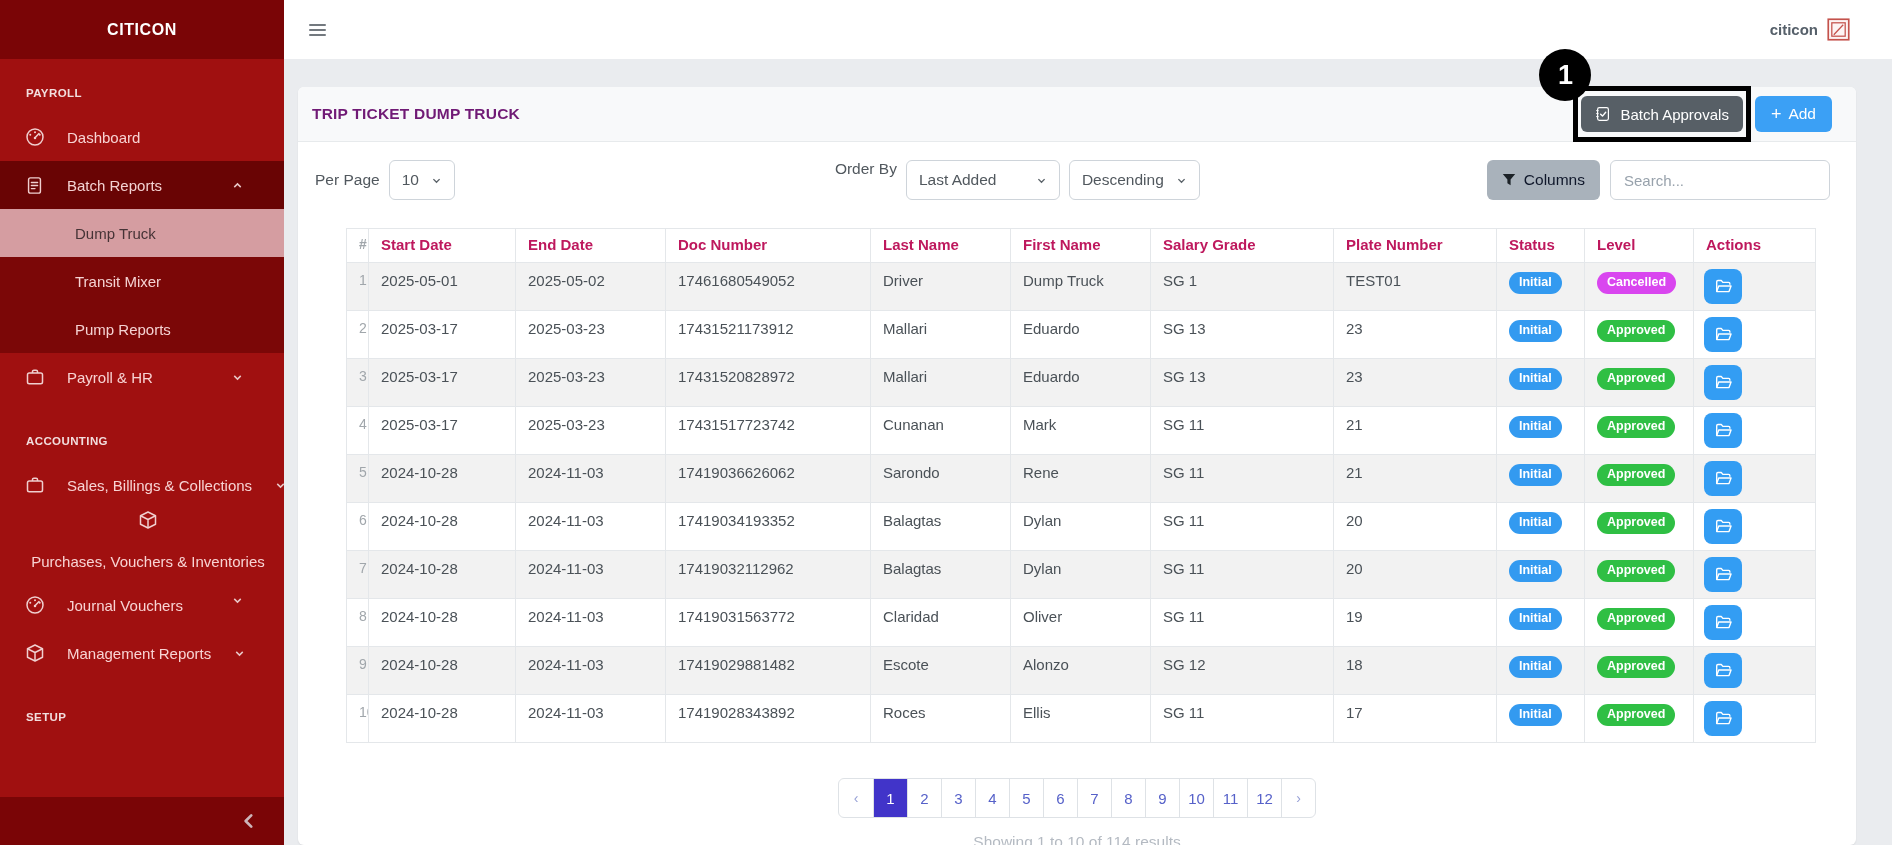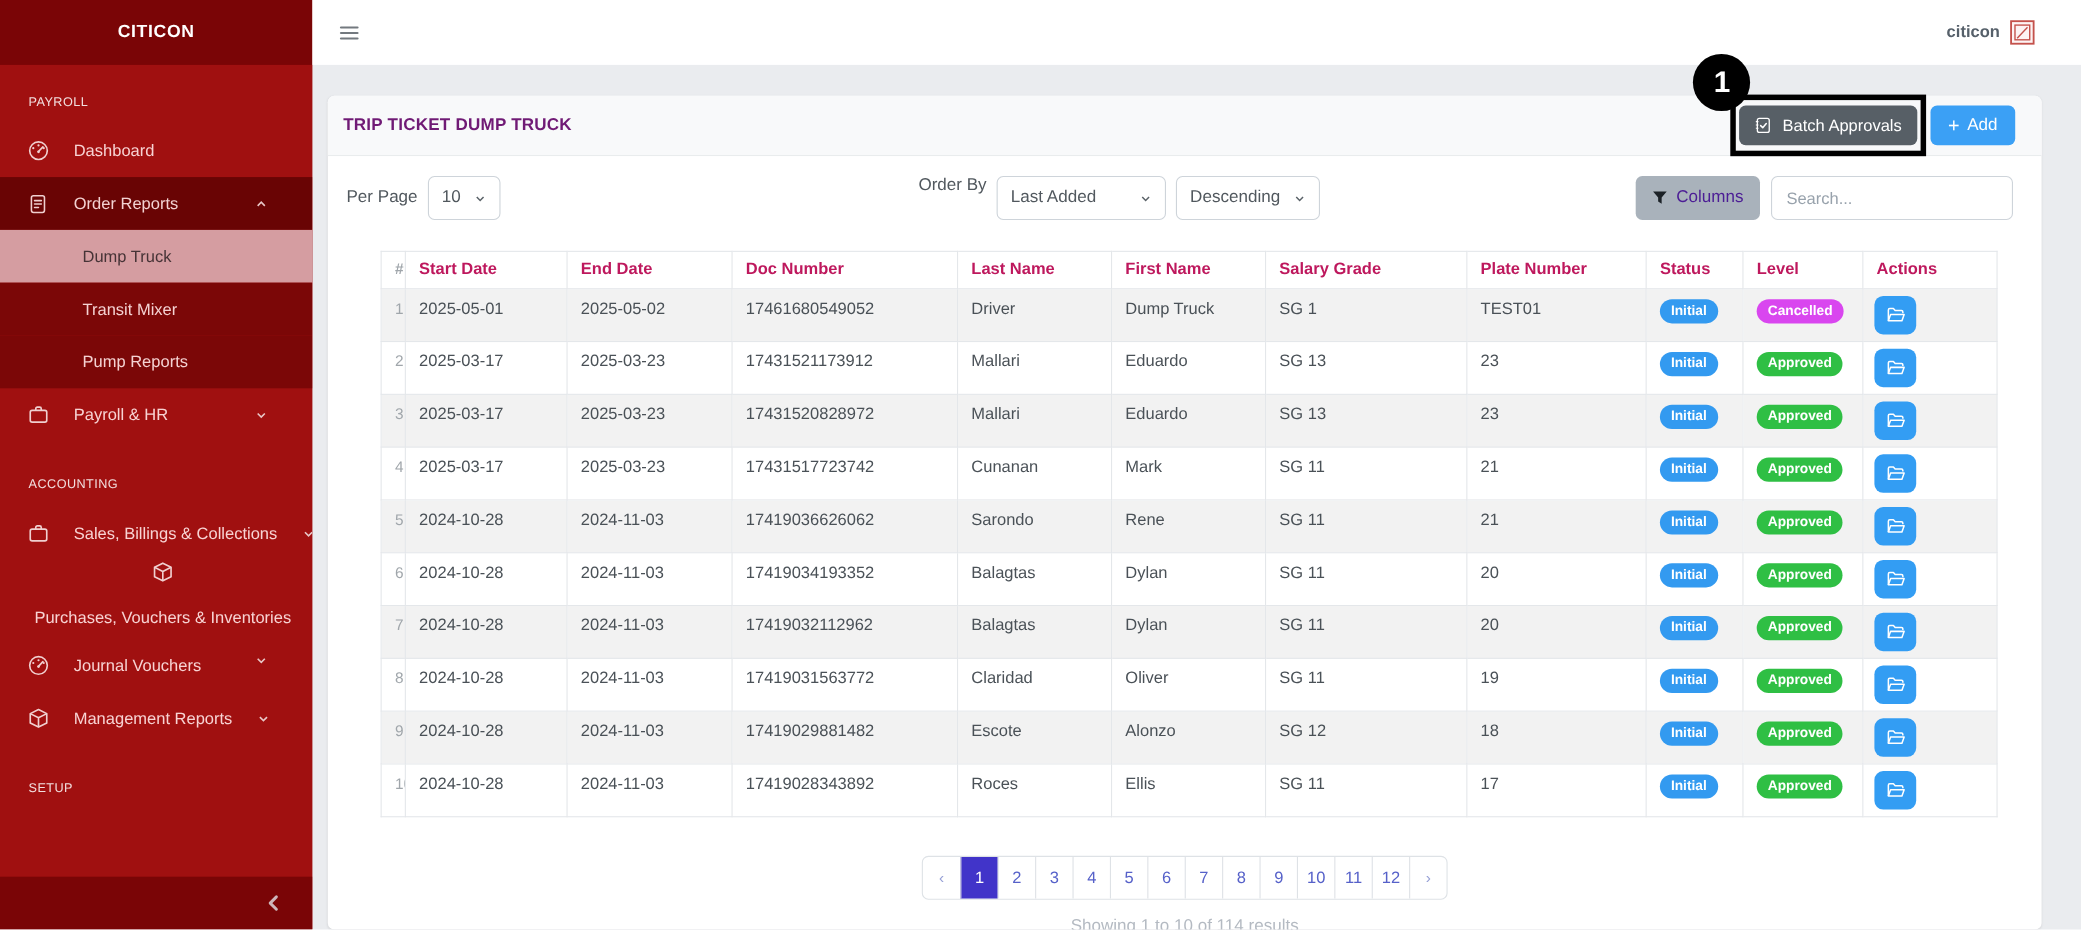--- a/index.html
+++ b/index.html
@@ -8,21 +8,21 @@
     display:flex;
     font-family:"Liberation Sans", sans-serif;
     background:#eaecef;
     color:#4a5157;
   }
   
   .sidebar { flex:0 0 284px; width:284px; background:#a01010; display:flex; flex-direction:column; overflow:hidden; }
   .logo-bar { height:59px; flex:0 0 59px; background:#7a0506; display:flex; align-items:center; justify-content:center; }
   .logo-text { color:#ffffff; font-weight:700; font-size:16px; letter-spacing:.6px; }
   .nav { flex:1; display:flex; flex-direction:column; }
-  .section-label { padding:28px 26px 14px 26px; font-size:11.5px; font-weight:400; color:#f2dede; letter-spacing:.4px; }
+  .section-label { padding:28px 26px 14px 26px; font-size:11.5px; font-weight:700; color:#f2dede; letter-spacing:.4px; }
   .section-label.tight { padding-top:34px; }
   .item { height:48px; display:flex; align-items:center; padding:0 12px 0 24px; gap:22px; font-size:15px; color:rgba(255,228,228,.92); cursor:pointer; }
   .item .ico { width:21px; height:21px; flex:0 0 21px; display:flex; align-items:center; justify-content:center; color:#f0cfcf; }
   .item .item-label { white-space:nowrap; }
   .item .item-label.wrap { white-space:normal; line-height:1.3; }
   .item .chev { margin-left:auto; margin-right:28px; display:flex; color:#e8c7c7; }
   .item.parent-open { background:#690404; }
   .item.two-line { height:72px;flex-direction:column; }
   .item-sub { height:48px; display:flex; align-items:center; padding-left:75px; background:#7b0707; font-size:15px; color:rgba(255,228,228,.92); cursor:pointer; }
   .item-sub.active { background:#d59da1; color:#463336; }
@@ -48,21 +48,21 @@
   .anno-wrap { position:relative; }
   .anno-box { position:absolute; inset:-10px -8px; border:5px solid #000; pointer-events:none; z-index:5; }
   .anno-badge { position:absolute; left:-42px; top:-47px; width:52px; height:52px; border-radius:50%; background:#000; color:#fff; font-size:27px; font-weight:700; display:flex; align-items:center; justify-content:center; pointer-events:none; z-index:6; }
   
   .filters { display:flex; align-items:center; margin-top:18px; padding:0 26px 0 17px; height:40px; }
   .lbl { font-size:15.5px; color:#51585e; }
   .selectbox { border:1px solid #ced4da; border-radius:6px; background:#fff; height:40px; display:flex; align-items:center; padding:0 12px; gap:12px; color:#51585e; font-size:15.5px; cursor:pointer; }
   .per-page-group { display:flex; align-items:center; gap:9px; }
   .order-group { margin-left:380px; display:flex; align-items:flex-start; gap:9px; }
   .right-group { margin-left:auto; display:flex; align-items:center; gap:10px; }
-  .btn-columns { background:#a9b2bb; color:#4c1d95; height:40px; border-radius:6px; padding:0 15px; display:flex; align-items:center; gap:8px; font-size:15.5px; }
+  .btn-columns { background:#a9b2bb; color:#0f172a; height:40px; border-radius:6px; padding:0 15px; display:flex; align-items:center; gap:8px; font-size:15.5px; }
   .search-input { width:220px; height:40px; border:1px solid #ced4da; border-radius:6px; padding:0 13px; font-size:15px; color:#495057; font-family:inherit; outline:none; }
   .search-input::placeholder { color:#98a2ac; }
   
   .table-wrap { margin:28px 41px 0 48px; }
   table { width:100%; border-collapse:collapse; table-layout:fixed; border:1px solid #dee2e6; font-size:15px; color:#4a5157; }
   th, td { border:1px solid #e4e7ea; text-align:left; vertical-align:top; overflow:hidden; white-space:nowrap; }
   thead th { padding:7px 12px; font-weight:700; color:#be185d; font-size:15px; height:34px; background:#fff; }
   tbody td { padding:9px 12px; height:48px; }
   tbody tr.striped { background:#f2f2f2; }
   td.cell-num, th.col-num { color:#a0a6ab; font-size:14px; }
@@ -103,21 +103,21 @@
       <span class="item-label">Dashboard</span>
     </div>
 
     <div class="item parent-open">
       <span class="ico">
         <svg width="19" height="19" viewBox="0 0 16 16" fill="none" stroke="currentColor" stroke-width="1.2">
             <rect x="3" y="1.6" width="10" height="12.8" rx="1.6"></rect>
             <path d="M5.4 5.4 h5.2 M5.4 8 h5.2 M5.4 10.6 h3" stroke-linecap="round"></path>
           </svg>
       </span>
-      <span class="item-label">Order Reports</span>
+      <span class="item-label">Batch Reports</span>
       <span class="chev">
         <svg width="13" height="13" viewBox="0 0 16 16" fill="none" stroke="currentColor" stroke-width="1.8">
             <path d="M4 10 l4 -4 4 4"></path>
           </svg>
       </span>
     </div>
 
     <div class="item-sub active">
       <span class="item-label">Dump Truck</span>
     </div>

